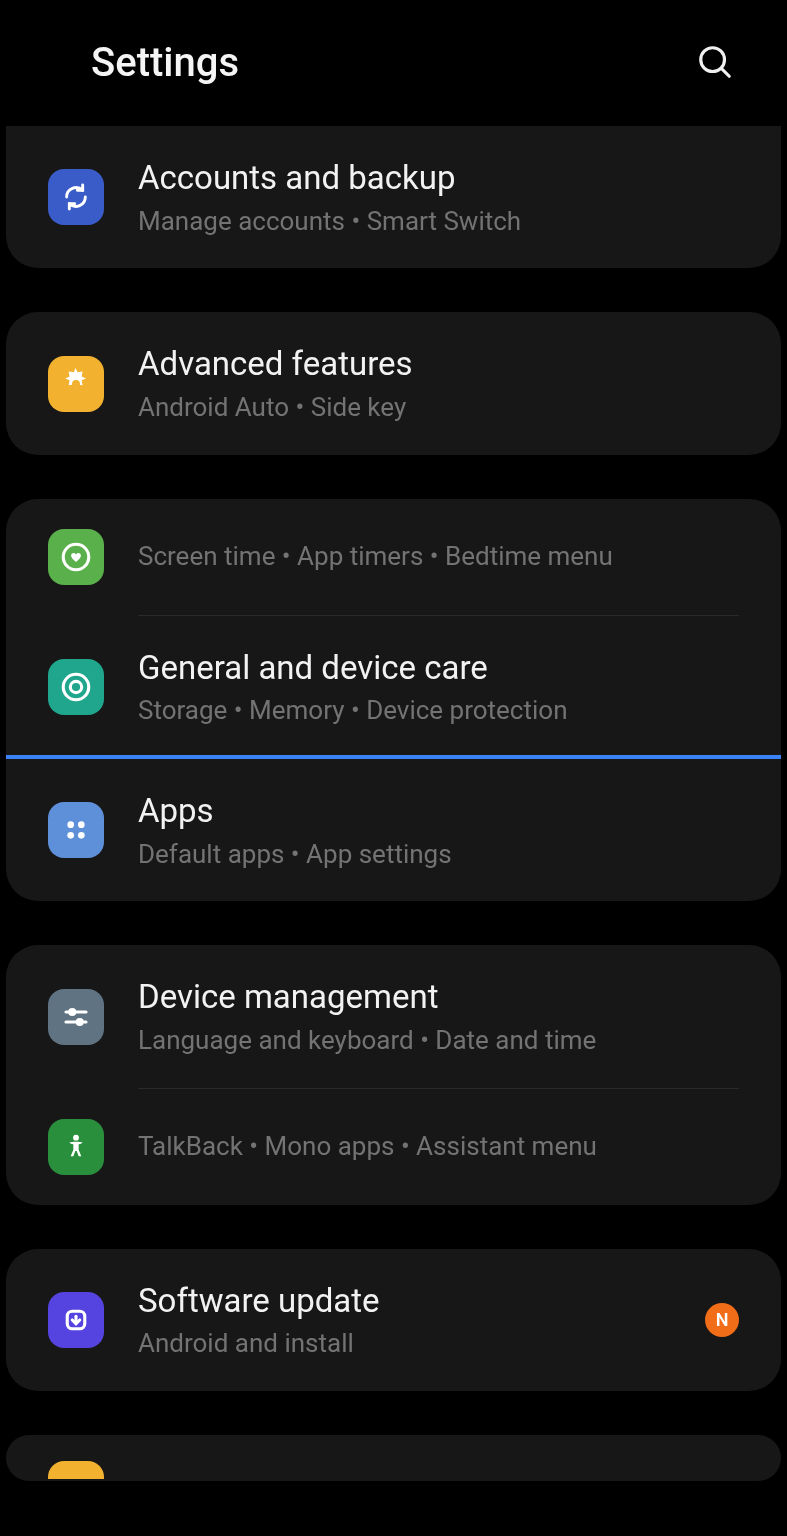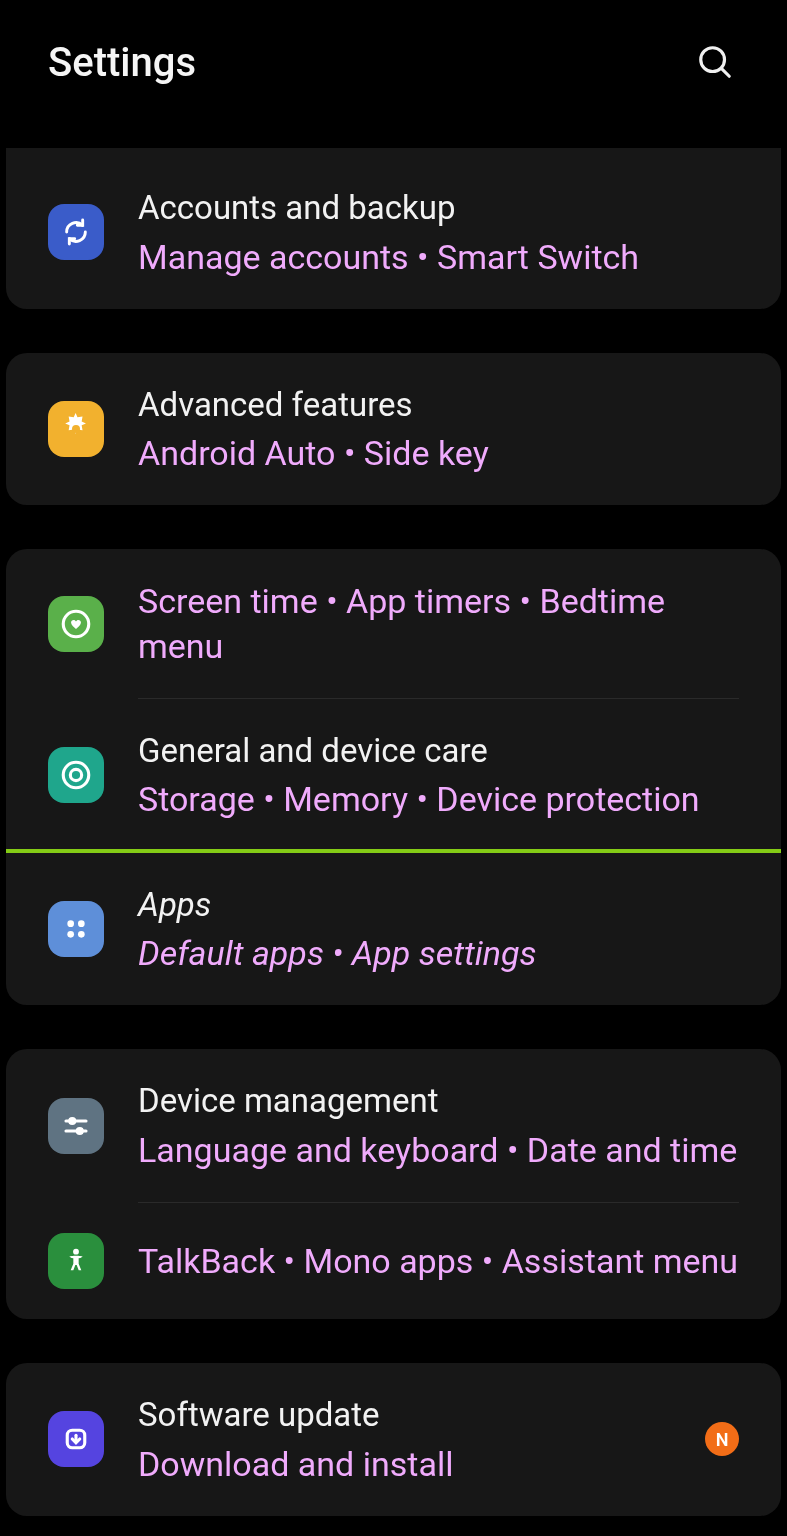--- a/index.html
+++ b/index.html
@@ -18,46 +18,46 @@
     .header {
       display: flex;
       align-items: center;
       justify-content: space-between;
       padding: 38px 48px 40px 48px;
     }
     .header-title {
       font-size: 40px;
       font-weight: 500;
       color: #f5f5f5;
+      margin-left: 43px;
     }
     .search-btn {
       width: 48px;
       height: 48px;
       display: flex;
       align-items: center;
       justify-content: center;
       cursor: pointer;
     }
     .card {
       background: #171717;
-      border-radius: 21px;
+      border-radius: 32px;
       margin: 0 6px 44px 6px;
       overflow: hidden;
     }
     .item {
       display: flex;
       align-items: center;
       padding: 30px 42px;
       cursor: pointer;
       position: relative;
     }
     .item.highlighted {
-      border: 4px solid #84cc16;
+      border: 4px solid #3b82f6;
       margin: -4px;
-      font-style: italic;
     }
     .icon-wrap {
       width: 56px;
       height: 56px;
       border-radius: 16px;
       display: flex;
       align-items: center;
       justify-content: center;
       flex-shrink: 0;
       margin-right: 34px;
@@ -68,22 +68,22 @@
       flex-direction: column;
     }
     .item-title {
       font-size: 33px;
       font-weight: 400;
       color: #f2f2f2;
       line-height: 1.35;
       margin-bottom: 4px;
     }
     .item-subtitle {
-      font-size: 34px;
-      color: #f0abfc;
+      font-size: 26px;
+      color: #737373;
       line-height: 1.3;
     }
     .divider {
       height: 1px;
       background: #2a2a2a;
       margin-left: 132px;
       margin-right: 42px;
     }
     .badge {
       width: 34px;
@@ -92,24 +92,23 @@
       border-radius: 50%;
       display: flex;
       align-items: center;
       justify-content: center;
       font-size: 18px;
       font-weight: 600;
       color: #ffffff;
       flex-shrink: 0;
     }
     .partial-top {
-      padding-top: 8px;
+      padding-top: 0;
       border-top-left-radius: 0;
       border-top-right-radius: 0;
-      margin-top: 22px;
     }
     .partial-item {
       display: flex;
       align-items: center;
       padding: 26px 42px 0 42px;
       cursor: pointer;
     }
   </style>
 </head>
 <body>
@@ -231,21 +230,21 @@
   <div class="item">
     <div class="icon-wrap" style="background:#5544e0;">
       <svg width="30" height="30" viewBox="0 0 24 24" fill="none" stroke="#ffffff" stroke-width="2.5" stroke-linecap="round">
         <rect x="5" y="5" width="14" height="14" rx="4"></rect>
         <path d="M12 9v5"></path>
         <polyline points="9 12 12 15 15 12"></polyline>
       </svg>
     </div>
     <div class="text-wrap">
       <div class="item-title">Software update</div>
-      <div class="item-subtitle">Download and install</div>
+      <div class="item-subtitle">Android and install</div>
     </div>
     <div class="badge">N</div>
   </div>
 </div>
 
 <div class="card" style="height:46px;">
   <div class="partial-item">
     <div class="icon-wrap" style="background:#f2b12e;height:18px;border-radius:16px 16px 0 0;"></div>
   </div>
 </div>

